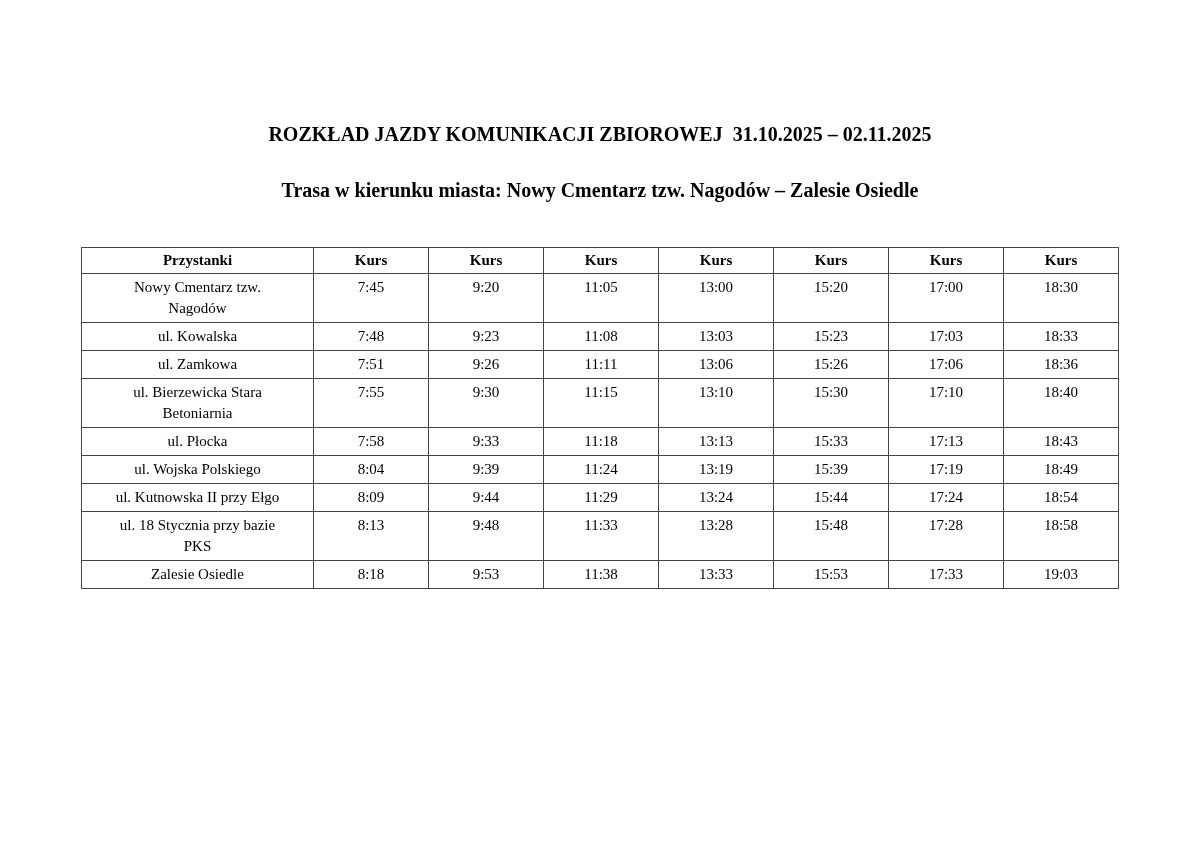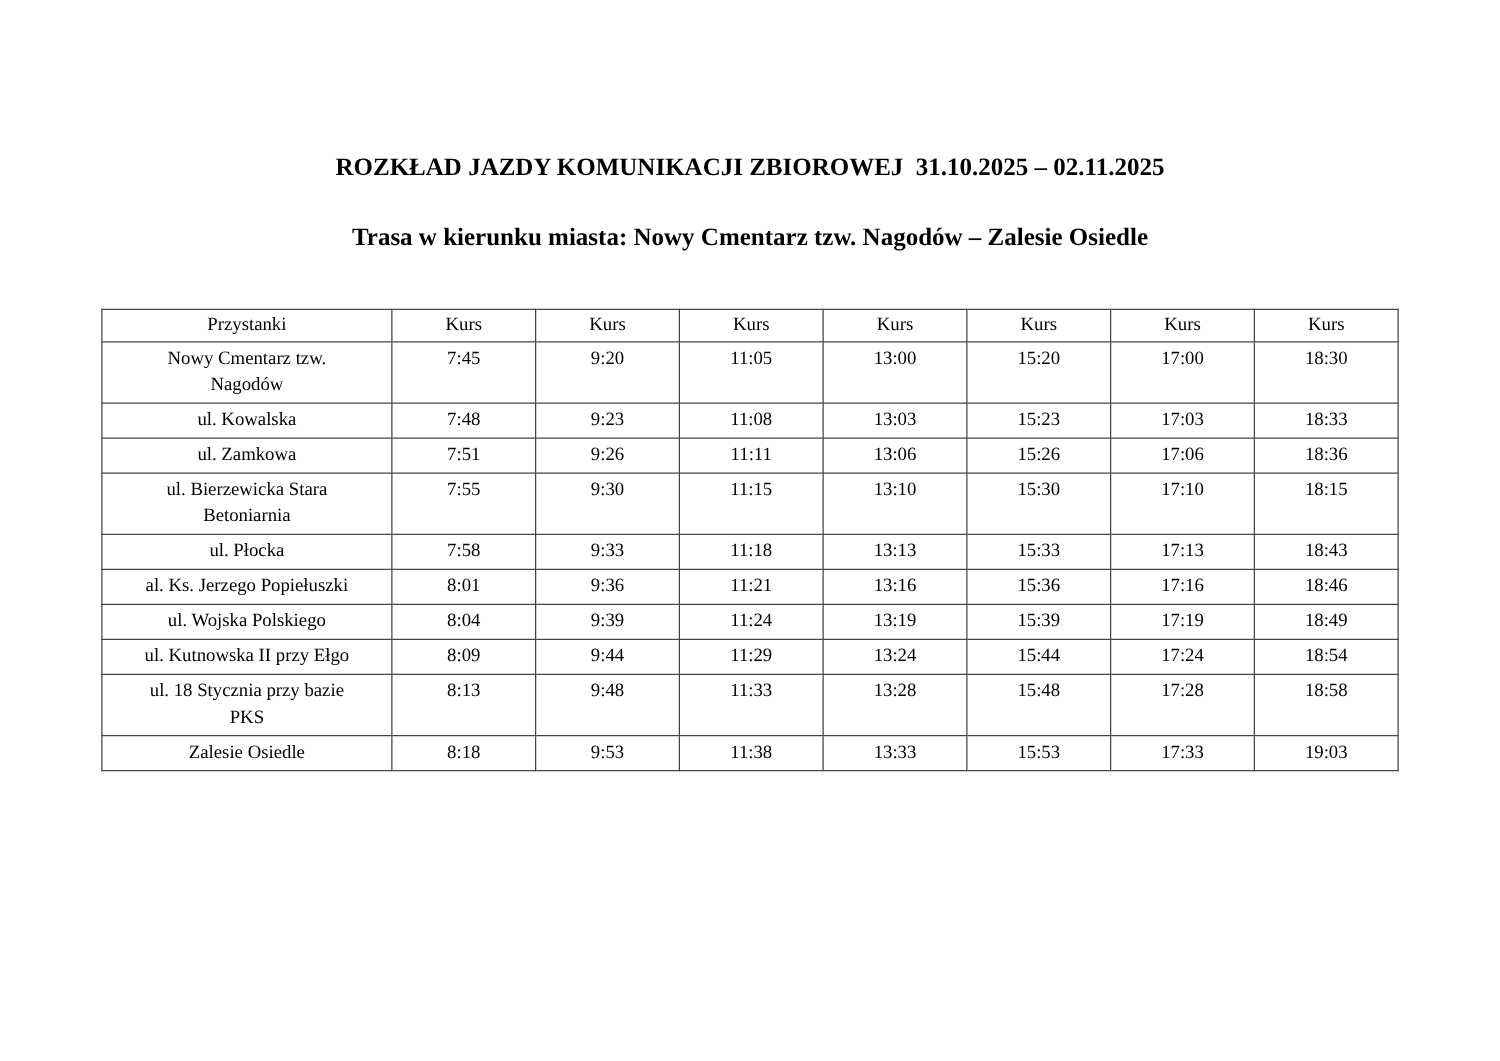--- a/index.html
+++ b/index.html
@@ -46,21 +46,21 @@
   .timetable th,
   .timetable td {
     border: 1px solid #454545;
     text-align: center;
     vertical-align: top;
     font-size: 15px;
     line-height: 21px;
     overflow: hidden;
   }
   .timetable th {
-    font-weight: normal;
+    font-weight: bold;
     padding: 2px 4px;
   }
   .timetable td {
     padding: 3px 4px;
   }
   td.stop-cell {
     font-weight: normal;
     white-space: pre-line;
   }
   td.time-cell {
@@ -131,41 +131,31 @@
         </tr>
         <tr>
           <td class="stop-cell">ul. Bierzewicka Stara
 Betoniarnia</td>
           <td class="time-cell">7:55</td>
           <td class="time-cell">9:30</td>
           <td class="time-cell">11:15</td>
           <td class="time-cell">13:10</td>
           <td class="time-cell">15:30</td>
           <td class="time-cell">17:10</td>
-          <td class="time-cell">18:15</td>
+          <td class="time-cell">18:40</td>
         </tr>
         <tr>
           <td class="stop-cell">ul. Płocka</td>
           <td class="time-cell">7:58</td>
           <td class="time-cell">9:33</td>
           <td class="time-cell">11:18</td>
           <td class="time-cell">13:13</td>
           <td class="time-cell">15:33</td>
           <td class="time-cell">17:13</td>
           <td class="time-cell">18:43</td>
-        </tr>
-        <tr>
-          <td class="stop-cell">al. Ks. Jerzego Popiełuszki</td>
-          <td class="time-cell">8:01</td>
-          <td class="time-cell">9:36</td>
-          <td class="time-cell">11:21</td>
-          <td class="time-cell">13:16</td>
-          <td class="time-cell">15:36</td>
-          <td class="time-cell">17:16</td>
-          <td class="time-cell">18:46</td>
         </tr>
         <tr>
           <td class="stop-cell">ul. Wojska Polskiego</td>
           <td class="time-cell">8:04</td>
           <td class="time-cell">9:39</td>
           <td class="time-cell">11:24</td>
           <td class="time-cell">13:19</td>
           <td class="time-cell">15:39</td>
           <td class="time-cell">17:19</td>
           <td class="time-cell">18:49</td>

